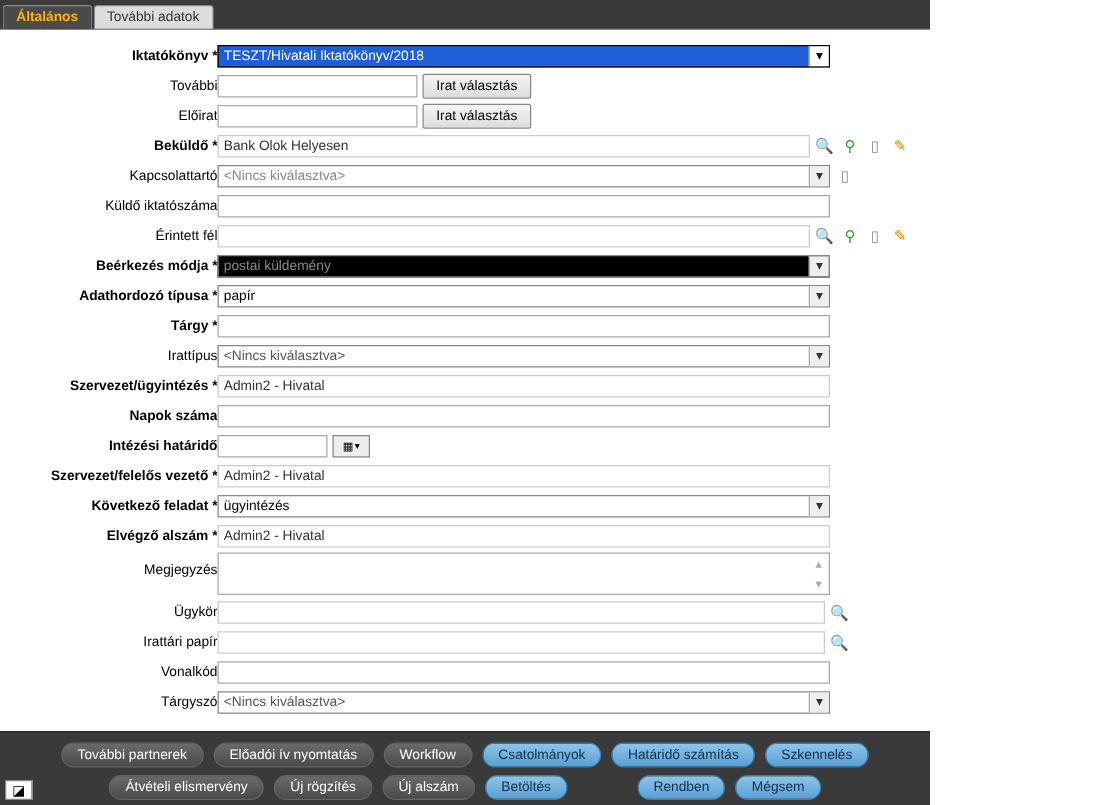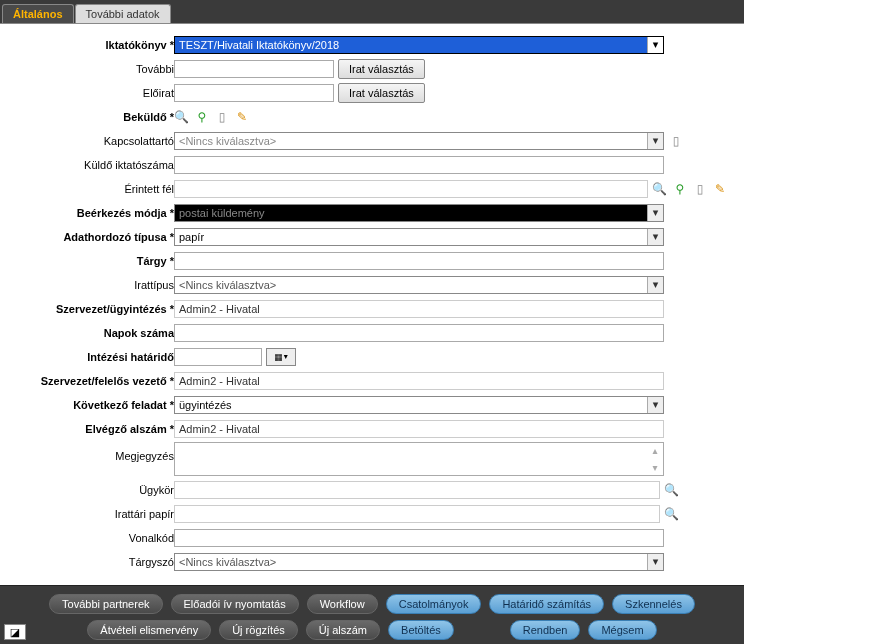--- a/index.html
+++ b/index.html
@@ -73,20 +73,21 @@
     <div class="label">Előirat</div>
     <div class="controls">
       <input class="input-text" style="width: 160px;" value="">
       <button class="btn-secondary">Irat választás</button>
     </div>
   </div>
 
   <div class="row">
     <div class="label bold">Beküldő *</div>
     <div class="controls">
+      <input class="input-ro" style="flex: 1 1 0%;" value="Bank Olok Helyesen">
       <span class="icon icon-search">🔍</span>
       <span class="icon icon-link">⚲</span>
       <span class="icon icon-page">▯</span>
       <span class="icon icon-pencil">✎</span>
     </div>
   </div>
 
   <div class="row">
     <div class="label">Kapcsolattartó</div>
     <div class="controls">

